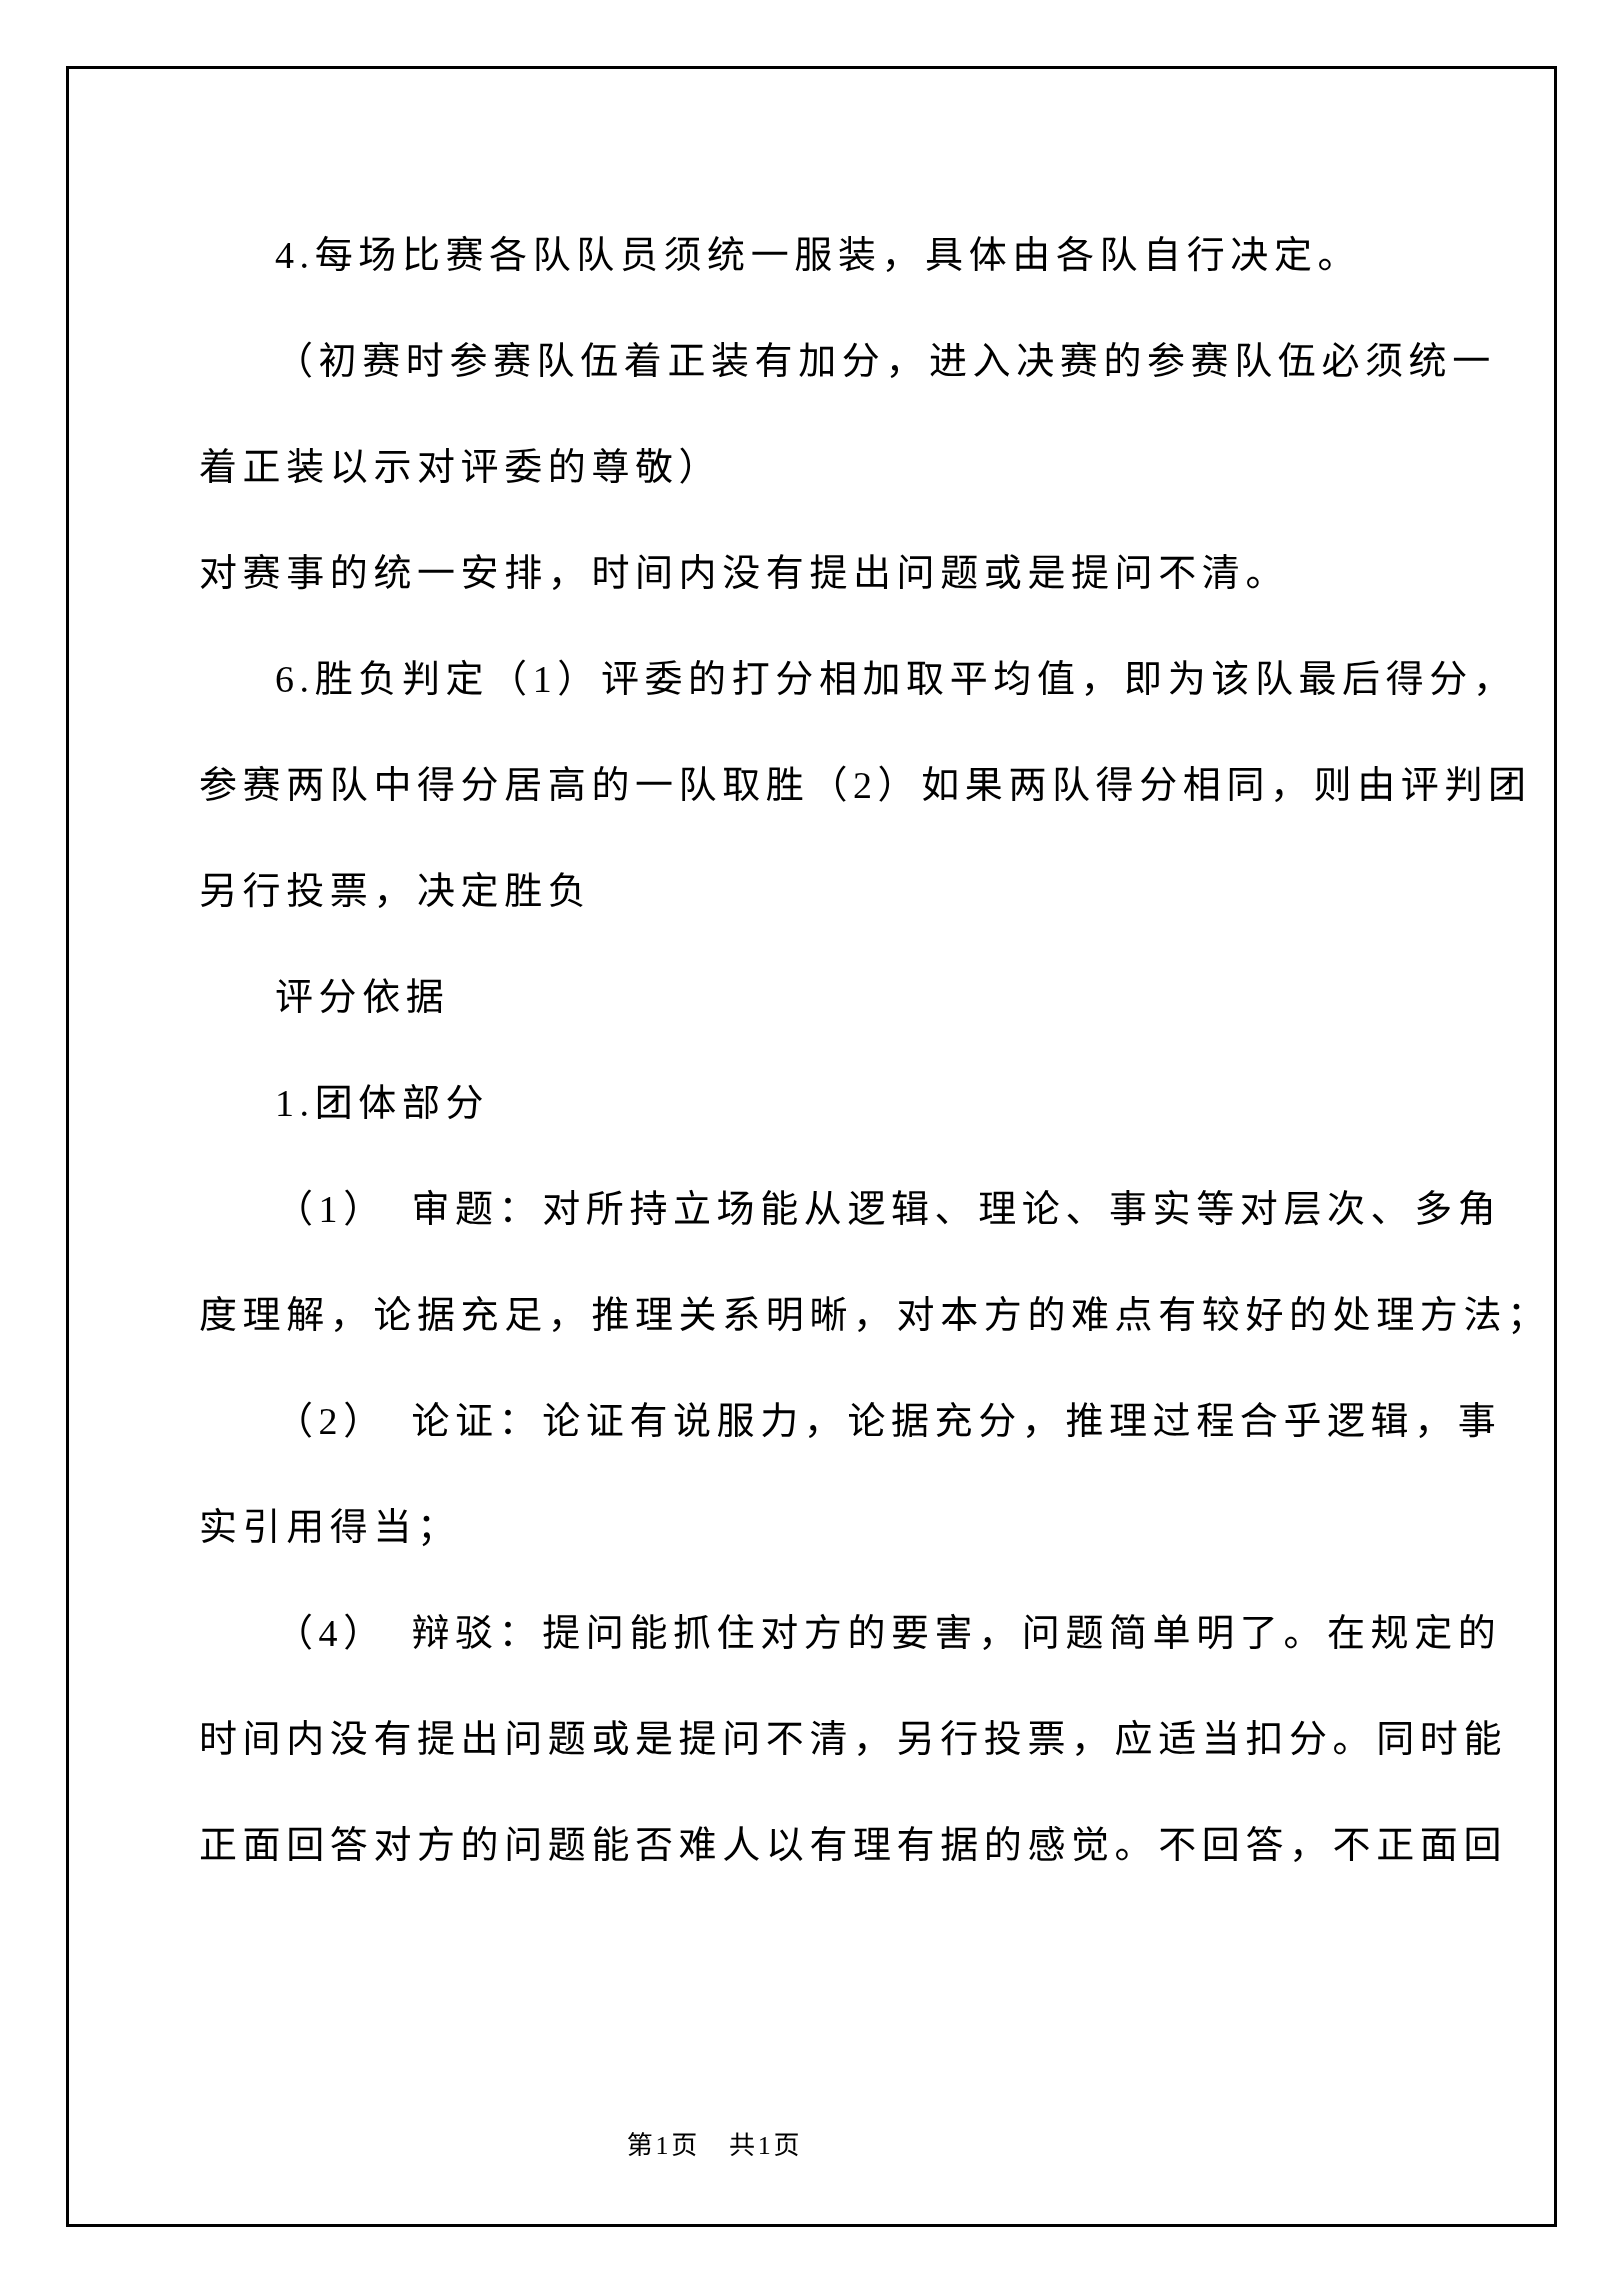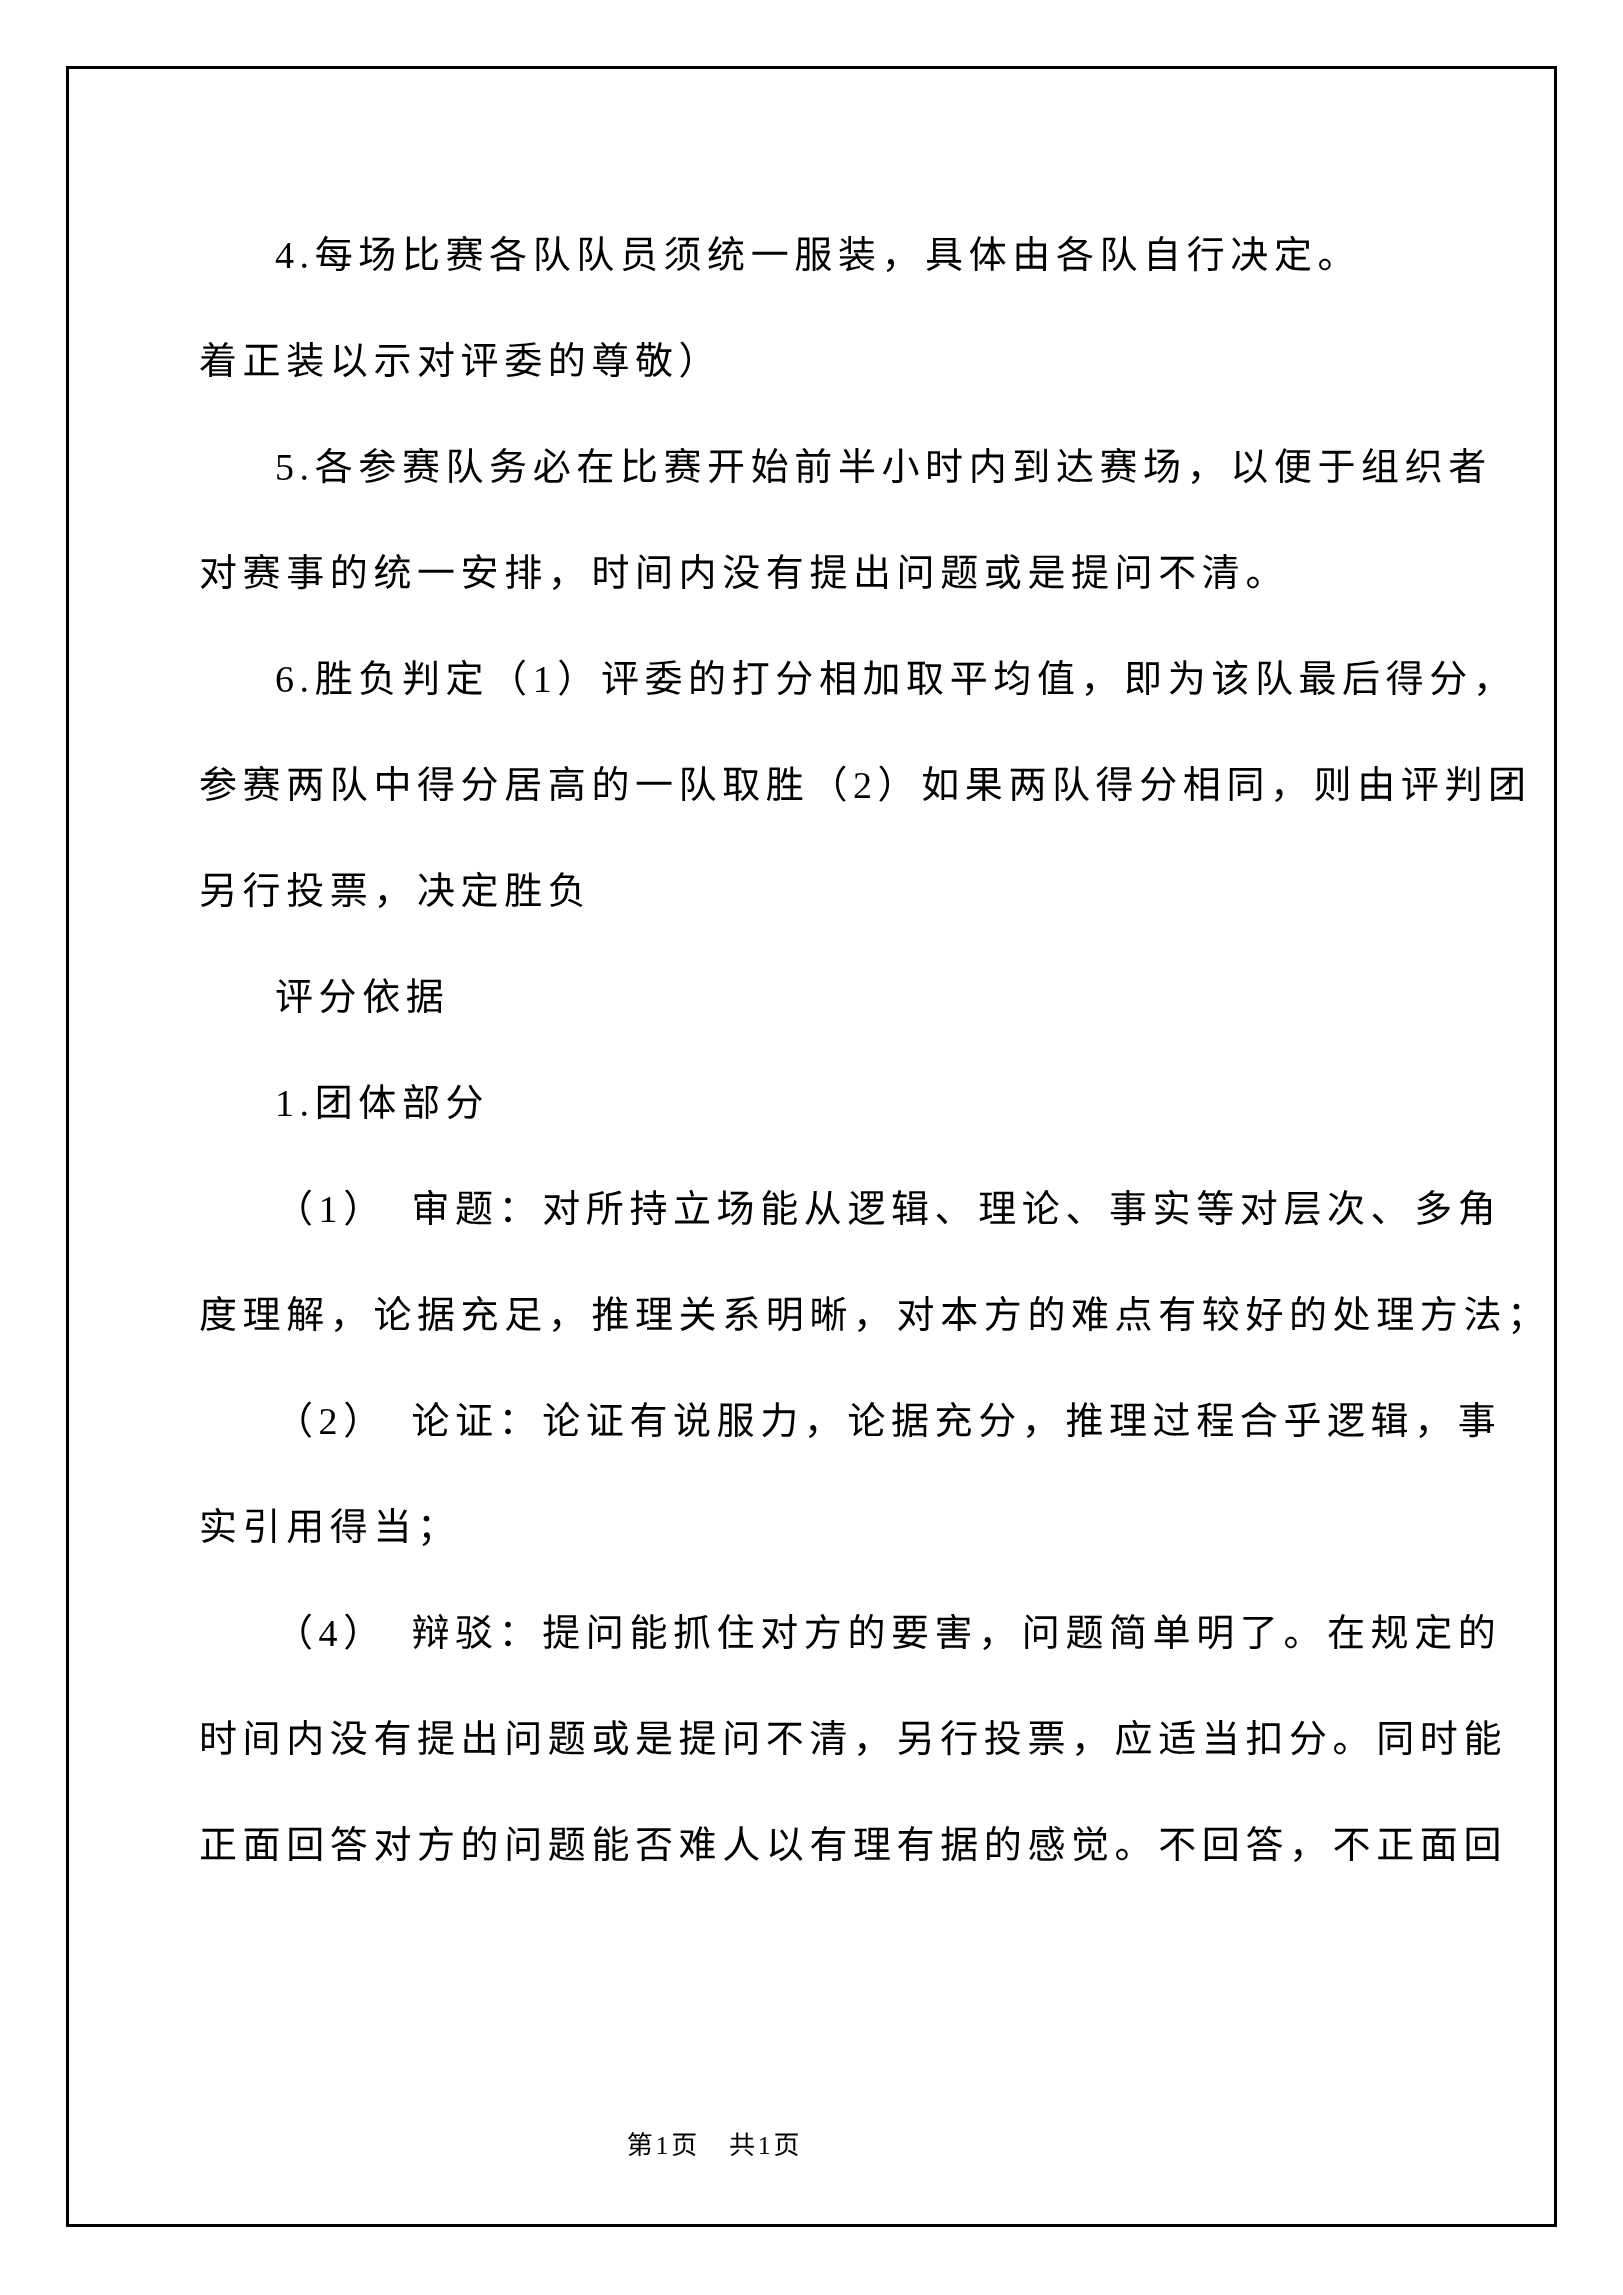--- a/index.html
+++ b/index.html
@@ -61,22 +61,22 @@
   }
 </style>
 </head>
 <body>
 
 <div class="page">
   <div class="page-border"></div>
 
   <div class="text-block" id="text-block">
       <div class="line indent">4.每场比赛各队队员须统一服装，具体由各队自行决定。</div>
+      <div class="line indent">（初赛时参赛队伍着正装有加分，进入决赛的参赛队伍必须统一</div>
       <div class="line">着正装以示对评委的尊敬）</div>
-      <div class="line indent">5.各参赛队务必在比赛开始前半小时内到达赛场，以便于组织者</div>
       <div class="line">对赛事的统一安排，时间内没有提出问题或是提问不清。</div>
       <div class="line indent">6.胜负判定（1）评委的打分相加取平均值，即为该队最后得分，</div>
       <div class="line">参赛两队中得分居高的一队取胜（2）如果两队得分相同，则由评判团</div>
       <div class="line">另行投票，决定胜负</div>
       <div class="line indent">评分依据</div>
       <div class="line indent">1.团体部分</div>
       <div class="line indent">（1）　审题：对所持立场能从逻辑、理论、事实等对层次、多角</div>
       <div class="line">度理解，论据充足，推理关系明晰，对本方的难点有较好的处理方法；</div>
       <div class="line indent">（2）　论证：论证有说服力，论据充分，推理过程合乎逻辑，事</div>
       <div class="line">实引用得当；</div>

